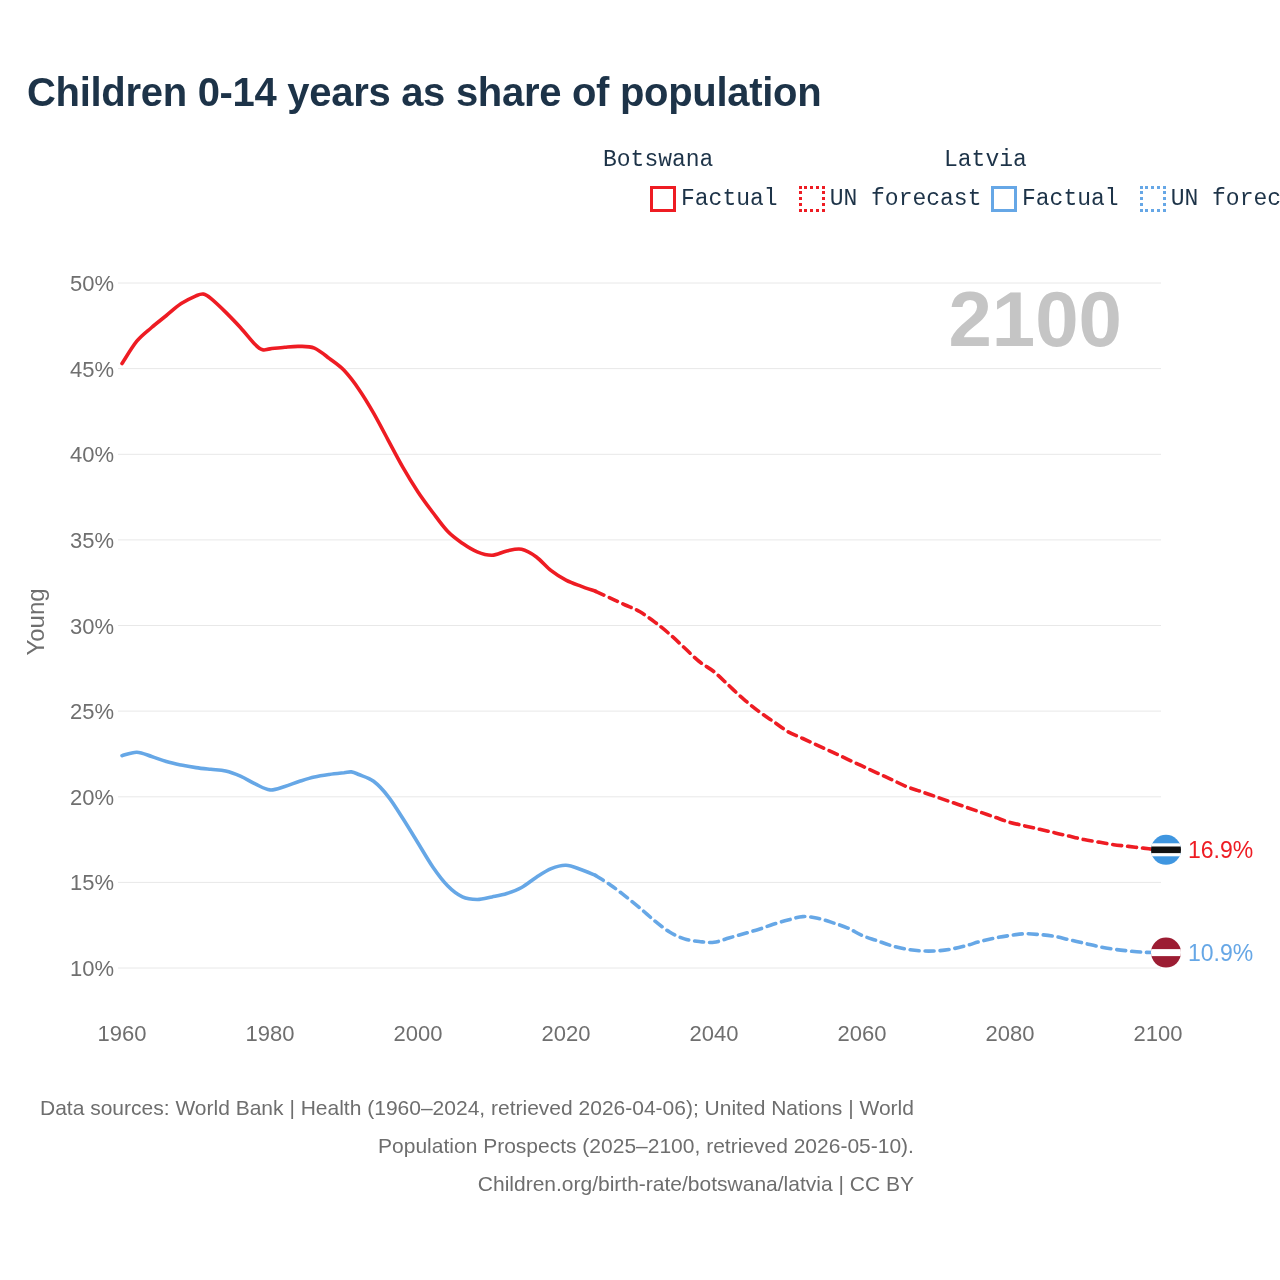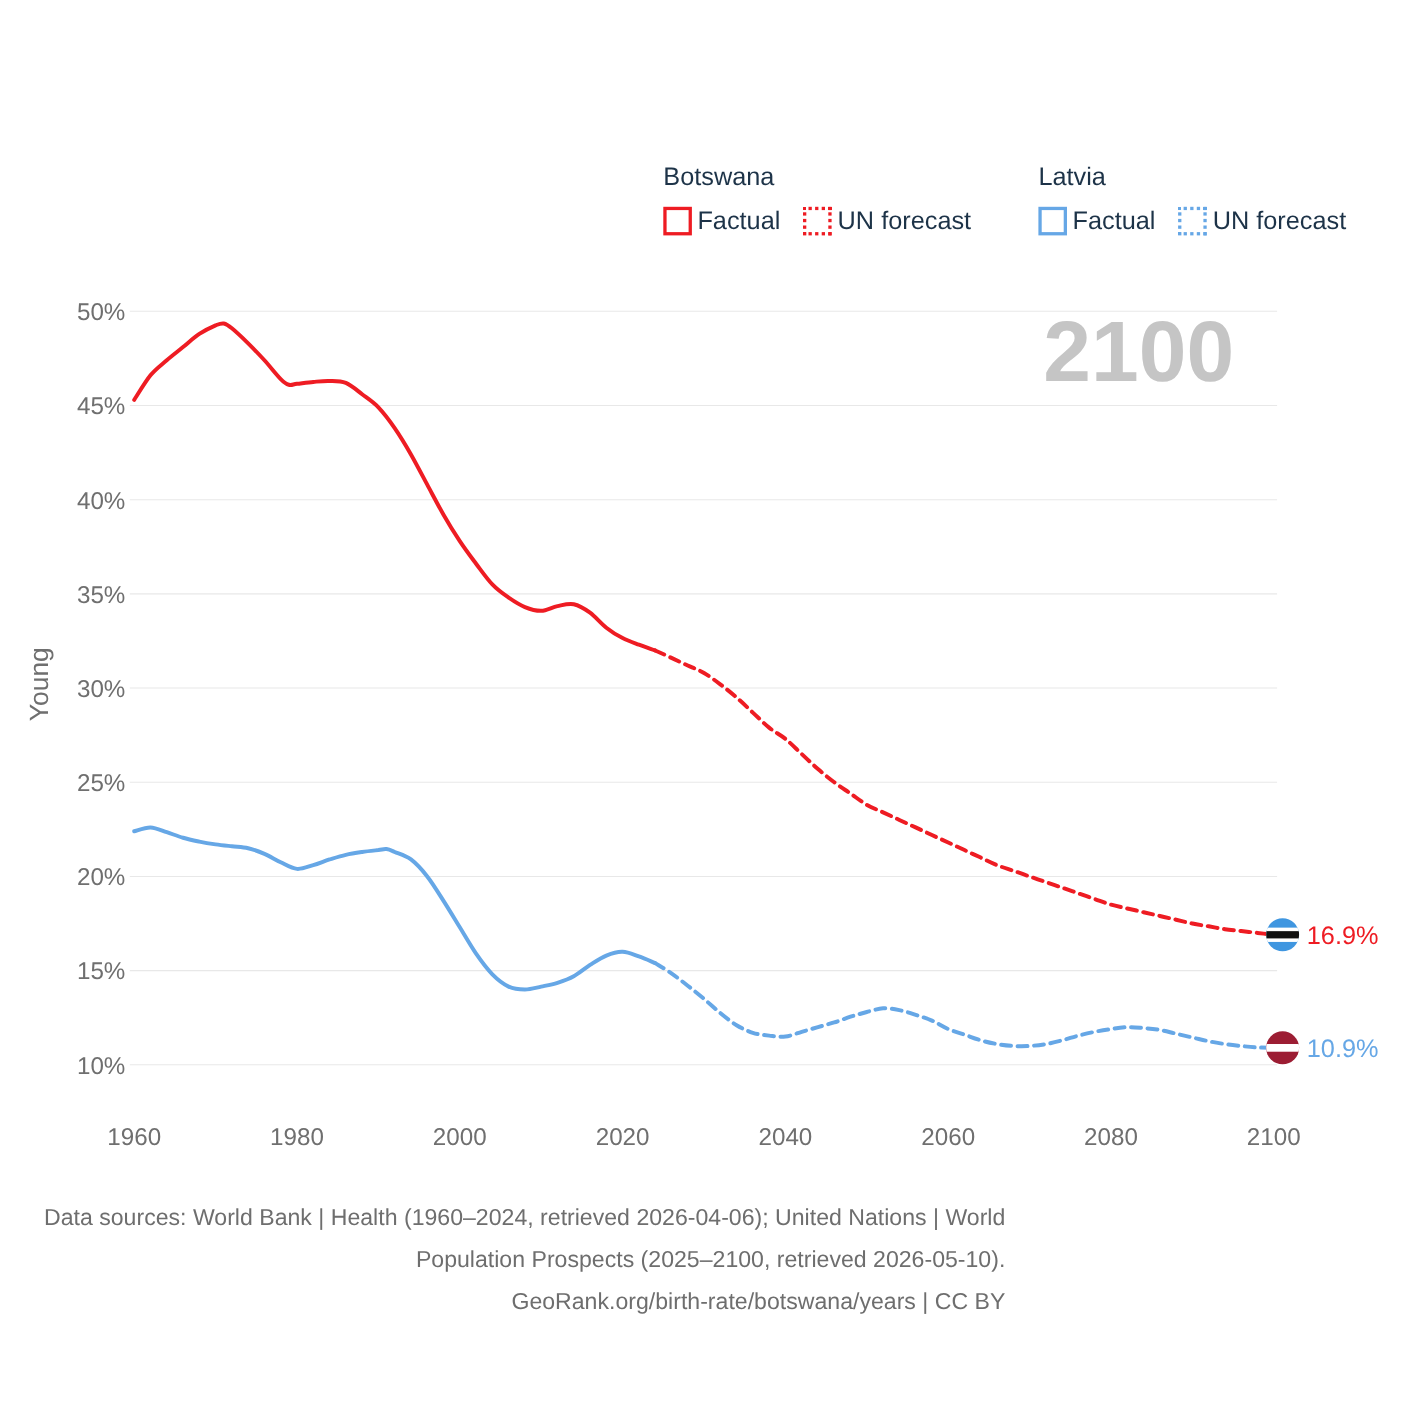--- a/index.html
+++ b/index.html
@@ -1,37 +1,38 @@
 <!DOCTYPE html>
 <html><head>
 <meta charset="utf-8">
 <style>
   html,body{margin:0;padding:0;background:#fff;}
   .page{position:relative;width:1280px;height:1280px;background:#ffffff;overflow:hidden;
         font-family:"Liberation Sans",sans-serif;}
   .page-title{position:absolute;left:27px;top:70px;font-size:40px;font-weight:700;
               color:#1d3348;letter-spacing:-0.3px;white-space:nowrap;}
-  .legend{position:absolute;left:0;top:0;width:1280px;height:230px;}
+  .legend{position:absolute;left:0;top:0;width:1280px;height:230px;font-family:Liberation Mono, monospace;}
   .legend-group{position:absolute;top:147px;}
   .legend-group-name{font-size:23px;color:#1d3348;}
-  .legend-items{display:flex;align-items:center;margin-top:13px;}
+  .legend-items{display:flex;align-items:center;margin-top:13px;margin-left:47px;}
   .legend-item{display:flex;align-items:center;margin-right:21px;}
   .swatch{width:20px;height:20px;margin-right:5px;background:#fff;flex:0 0 auto;}
   .swatch.solid{border-style:solid;border-width:3px;}
   .swatch.dotted{border-style:dotted;border-width:3px;}
   .legend-item-label{font-size:23px;color:#1d3348;white-space:nowrap;}
   svg.chart{position:absolute;left:0;top:0;}
   svg.chart text{font-family:"Liberation Sans",sans-serif;}
   .footer{position:absolute;left:40px;top:1089px;font-size:21px;line-height:38px;
           color:#6e6e6e;text-align:right;}
 </style>
 </head>
 <body>
 
 <div class="page">
+  <div class="page-title">Children 0-14 years as share of population</div>
   <div class="legend" id="legend">
       <div class="legend-group" style="left: 603px;">
         <div class="legend-group-name">Botswana</div>
         <div class="legend-items">
           <div class="legend-item">
             <span class="swatch solid" style="border-color: rgb(238, 28, 35);"></span>
             <span class="legend-item-label">Factual</span>
           </div>
           <div class="legend-item">
             <span class="swatch dotted" style="border-color: rgb(238, 28, 35);"></span>
@@ -102,15 +103,15 @@
       <text x="1188" y="857.8" font-size="23" font-weight="500" fill="#ee1c23">16.9%</text>
       <g>
         <circle cx="1166" cy="952.6" r="15" fill="#9c1d33"></circle>
         <rect x="1151" y="949.1" width="30" height="7" fill="#ffffff" clip-path="url(#flagclip1)"></rect>
       </g>
       <text x="1188" y="960.6" font-size="23" font-weight="500" fill="#66a7e6">10.9%</text>
     </svg>
   <div class="footer">
     <div>Data sources: World Bank | Health (1960–2024, retrieved 2026-04-06); United Nations | World</div>
     <div>Population Prospects (2025–2100, retrieved 2026-05-10).</div>
-    <div>GeoRank.org/birth-rate/botswana/years | CC BY</div>
+    <div>Children.org/birth-rate/botswana/latvia | CC BY</div>
   </div>
 </div>
 
 </body></html>

